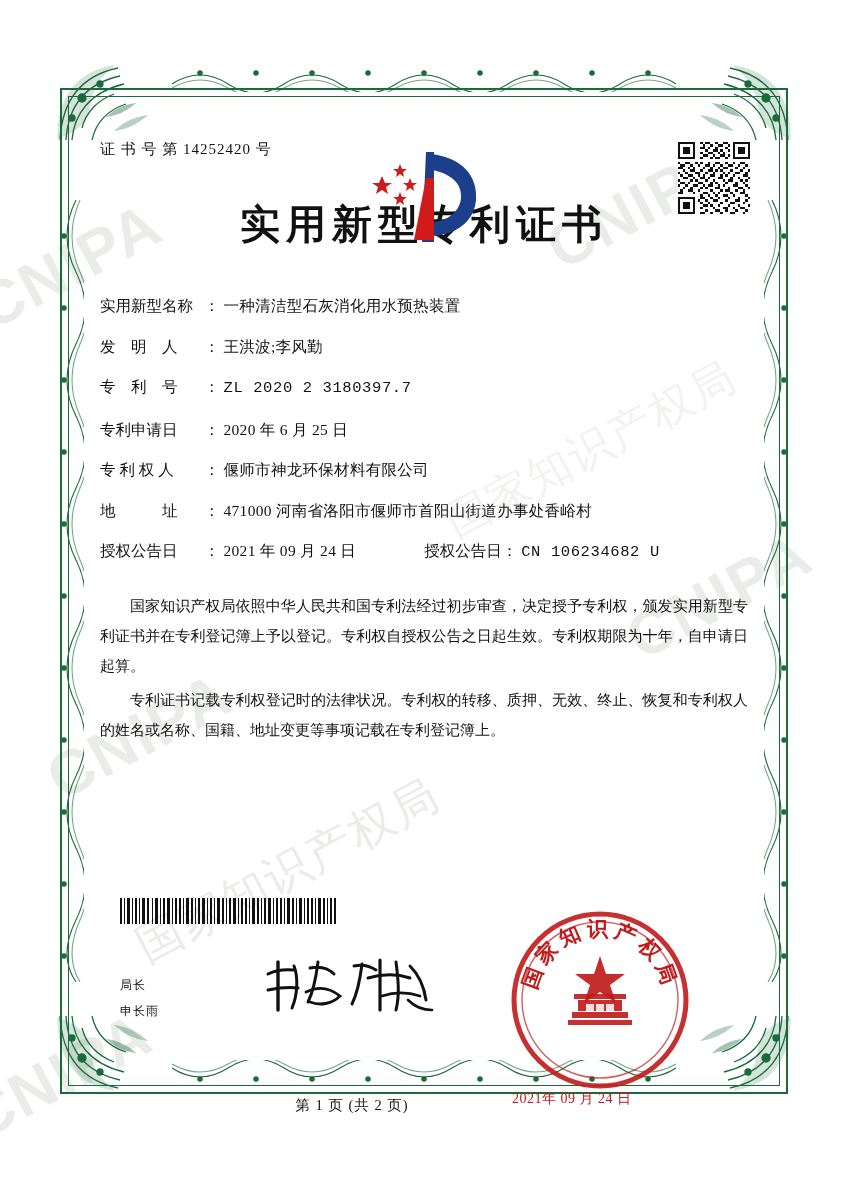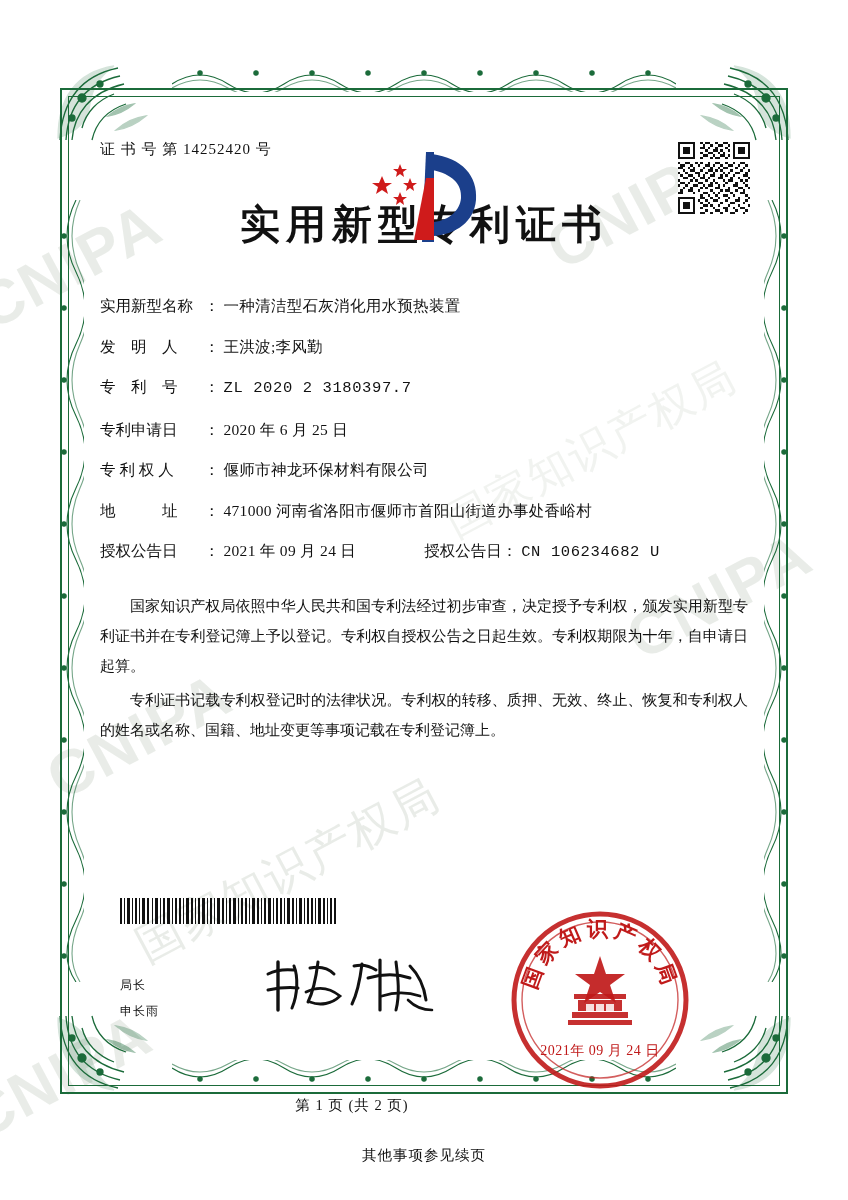--- a/index.html
+++ b/index.html
@@ -213,23 +213,22 @@
     left: 508px;
     top: 908px;
     width: 184px;
     height: 184px;
     z-index: 5;
   }
   .seal svg { display:block; }
   .seal-date {
     position: absolute;
     left: 512px;
-    top: 1042px;
+    top: 1090px;
     width: 176px;
-    text-align: center;
     font-size: 14px;
     color: #c01a1a;
     z-index: 6;
     letter-spacing: .5px;
   }
 
   .page-no {
     position: absolute;
     left: 0;
     top: 1096px;
@@ -792,15 +791,14 @@
         <path id="sealArc" d="M92,92 m-64,0 a64,64 0 1,1 128,0" fill="none"></path>
       </defs>
       <text font-family="'Liberation Serif', serif" font-size="21" fill="#c01a1a" font-weight="bold" letter-spacing="5">
         <textPath href="#sealArc" startOffset="50%" text-anchor="middle">国家知识产权局</textPath>
       </text>
     </svg>
   </div>
   <div class="seal-date">2021年 09 月 24 日</div>
 
   <div class="page-no">第 1 页 (共 2 页)</div>
-  <div class="footer-note">其他事项参见续页</div>
 
 </div>
 
 </body></html>

